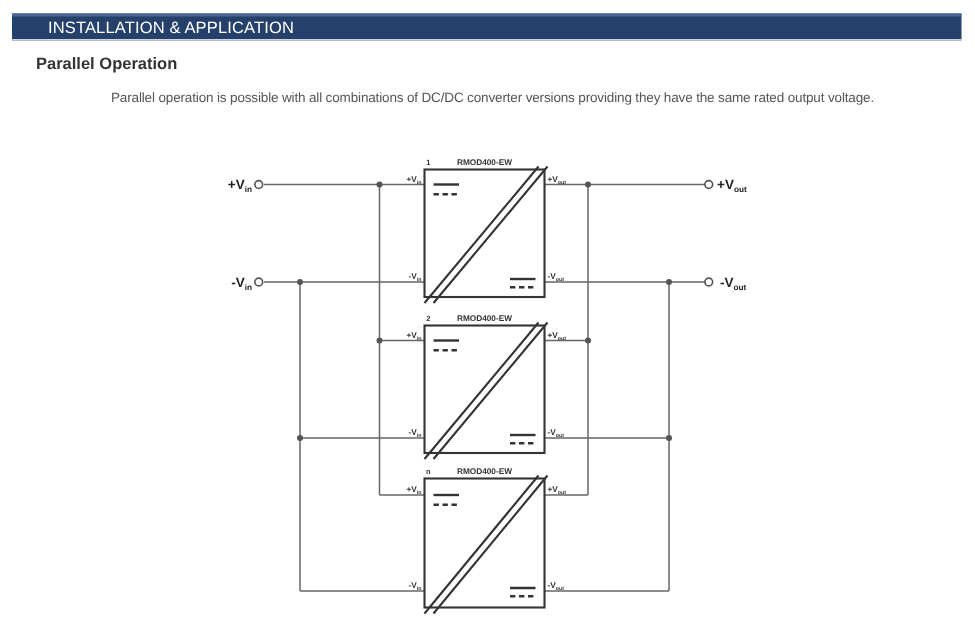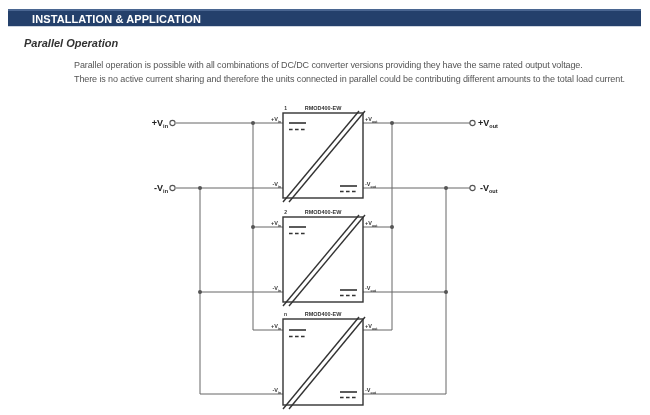--- a/index.html
+++ b/index.html
@@ -7,26 +7,26 @@
     width:650px;height:415px;position:relative;background:#ffffff;
     font-family:"Liberation Sans", sans-serif;overflow:hidden;
     -webkit-font-smoothing:antialiased;
   }
   .header-bar{
     position:absolute;left:8px;top:9px;width:633px;height:18px;
     background:#24406b;border-top:2px solid #4a6691;border-bottom:1px solid #cdd5e0;
     box-sizing:border-box;display:flex;align-items:center;
   }
   .header-title{
-    color:#ffffff;font-size:11px;font-weight:bold;letter-spacing:0.1px;
+    color:#ffffff;font-size:11px;font-weight:normal;letter-spacing:0.1px;
     padding-left:24px;white-space:nowrap;
   }
   .section-heading{
     position:absolute;left:24px;top:37px;
-    color:#333333;font-size:11px;font-weight:bold;font-style:italic;
+    color:#333333;font-size:11px;font-weight:bold;
   }
   .body-text{
     position:absolute;left:74px;top:58px;
     color:#555555;font-size:9px;line-height:14px;letter-spacing:-0.1px;
     white-space:nowrap;
   }
   .schematic{position:absolute;left:0;top:0;}
   
   .w{stroke:#666666;stroke-width:1;fill:none;}
   .box{stroke:#333333;stroke-width:1.4;fill:#ffffff;}
@@ -46,21 +46,20 @@
 <body>
 
 <div class="header-bar">
   <span class="header-title">INSTALLATION &amp; APPLICATION</span>
 </div>
 
 <div class="section-heading">Parallel Operation</div>
 
 <div class="body-text">
   <div>Parallel operation is possible with all combinations of DC/DC converter versions providing they have the same rated output voltage.</div>
-  <div>There is no active current sharing and therefore the units connected in parallel could be contributing different amounts to the total load current.</div>
 </div>
 
 <svg class="schematic" width="650" height="415" viewBox="0 0 650 415">
 
   <g>
     <line class="w" x1="176" y1="123" x2="283" y2="123"></line>
     <line class="w" x1="363" y1="123" x2="470" y2="123"></line>
     <line class="w" x1="176" y1="188" x2="283" y2="188"></line>
     <line class="w" x1="363" y1="188" x2="470" y2="188"></line>
     <line class="w" x1="253" y1="123" x2="253" y2="330"></line>

